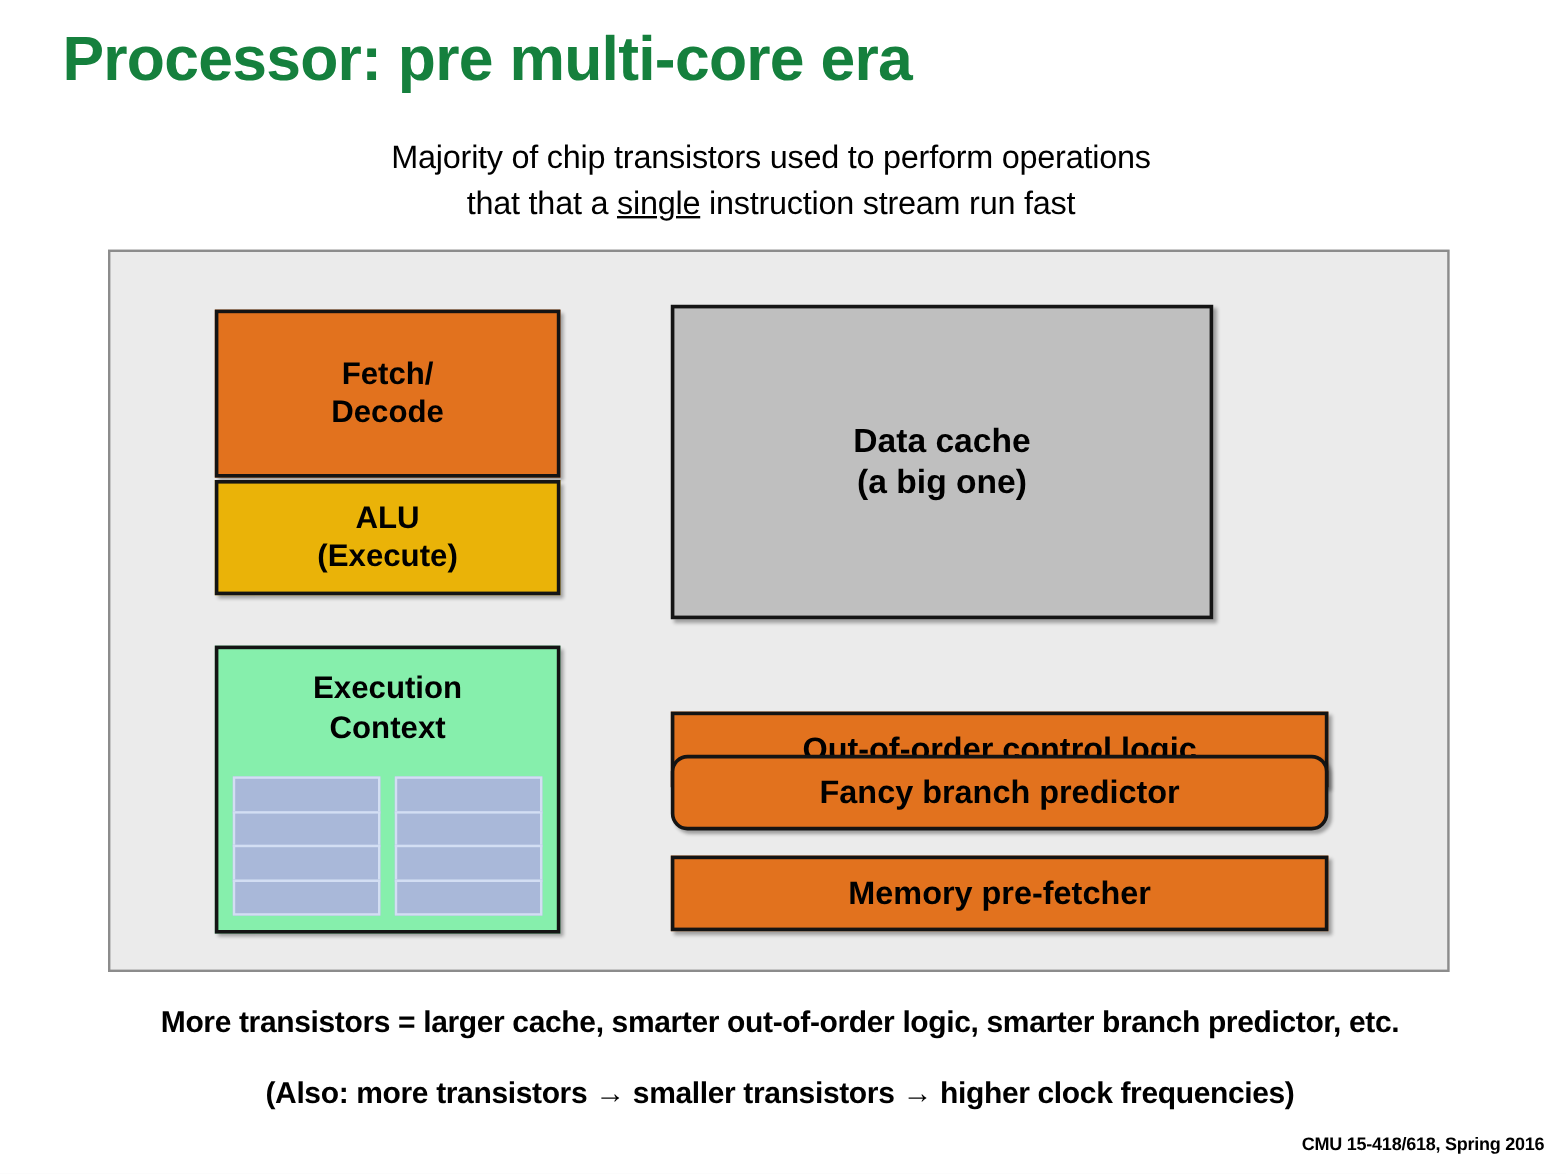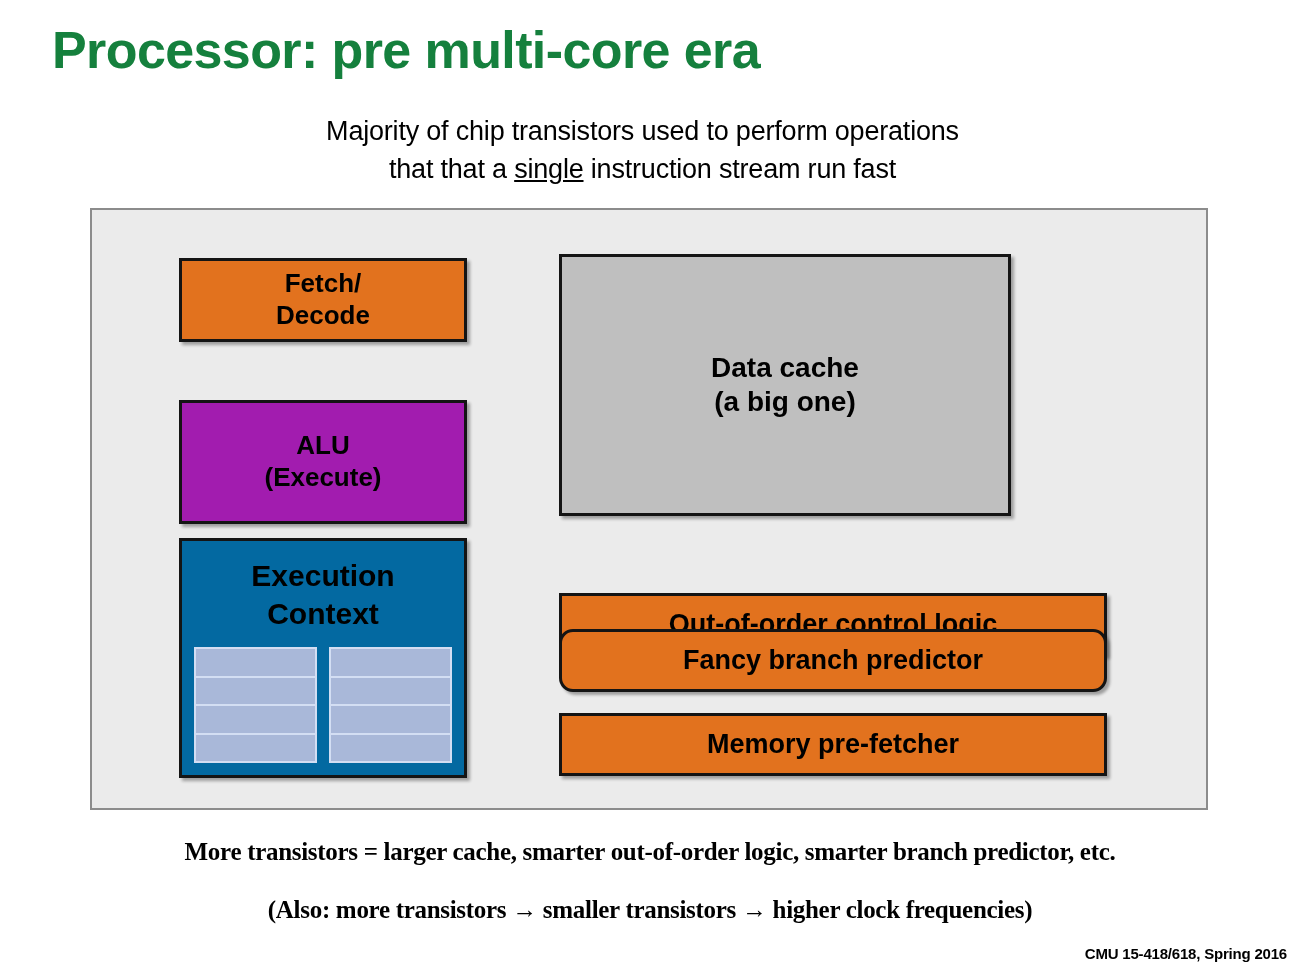--- a/index.html
+++ b/index.html
@@ -67,38 +67,38 @@
     align-items: center;
     justify-content: center;
     text-align: center;
     font-weight: bold;
     line-height: 1.22;
     color: #000;
   }
 
   .blk-fetch {
     left: 87px;  top: 48px;
-    width: 288px; height: 84px;
+    width: 288px; height: 140px;
     background: #E2721E;
     font-size: 26px;
   }
   .blk-alu {
     left: 87px;  top: 190px;
-    width: 288px; height: 124px;
-    background: #a21caf;
+    width: 288px; height: 96px;
+    background: #eab308;
     font-size: 26px;
   }
   .blk-exec {
     left: 87px;  top: 328px;
     width: 288px; height: 240px;
-    background: #0369a1;
+    background: #86efac;
     flex-direction: column;
     justify-content: flex-start;
     align-items: center;
-    font-size: 30px;
+    font-size: 26px;
     padding-top: 16px;
   }
   .exec-label { line-height: 1.25; }
 
   
   .reg-grid {
     position: absolute;
     left: 12px;
     right: 12px;
     bottom: 12px;
@@ -154,21 +154,20 @@
     top: 838px;
     width: 1300px;
     text-align: center;
   }
   .note-line {
     display: block;
     font-size: 25px;
     font-weight: bold;
     letter-spacing: -0.3px;
     white-space: nowrap;
-    font-family: Liberation Serif, serif;
   }
   .note-line.second { margin-top: 30px; }
 
   
   .footer {
     position: absolute;
     right: 18px;
     bottom: 16px;
     font-size: 15px;
     font-weight: bold;

